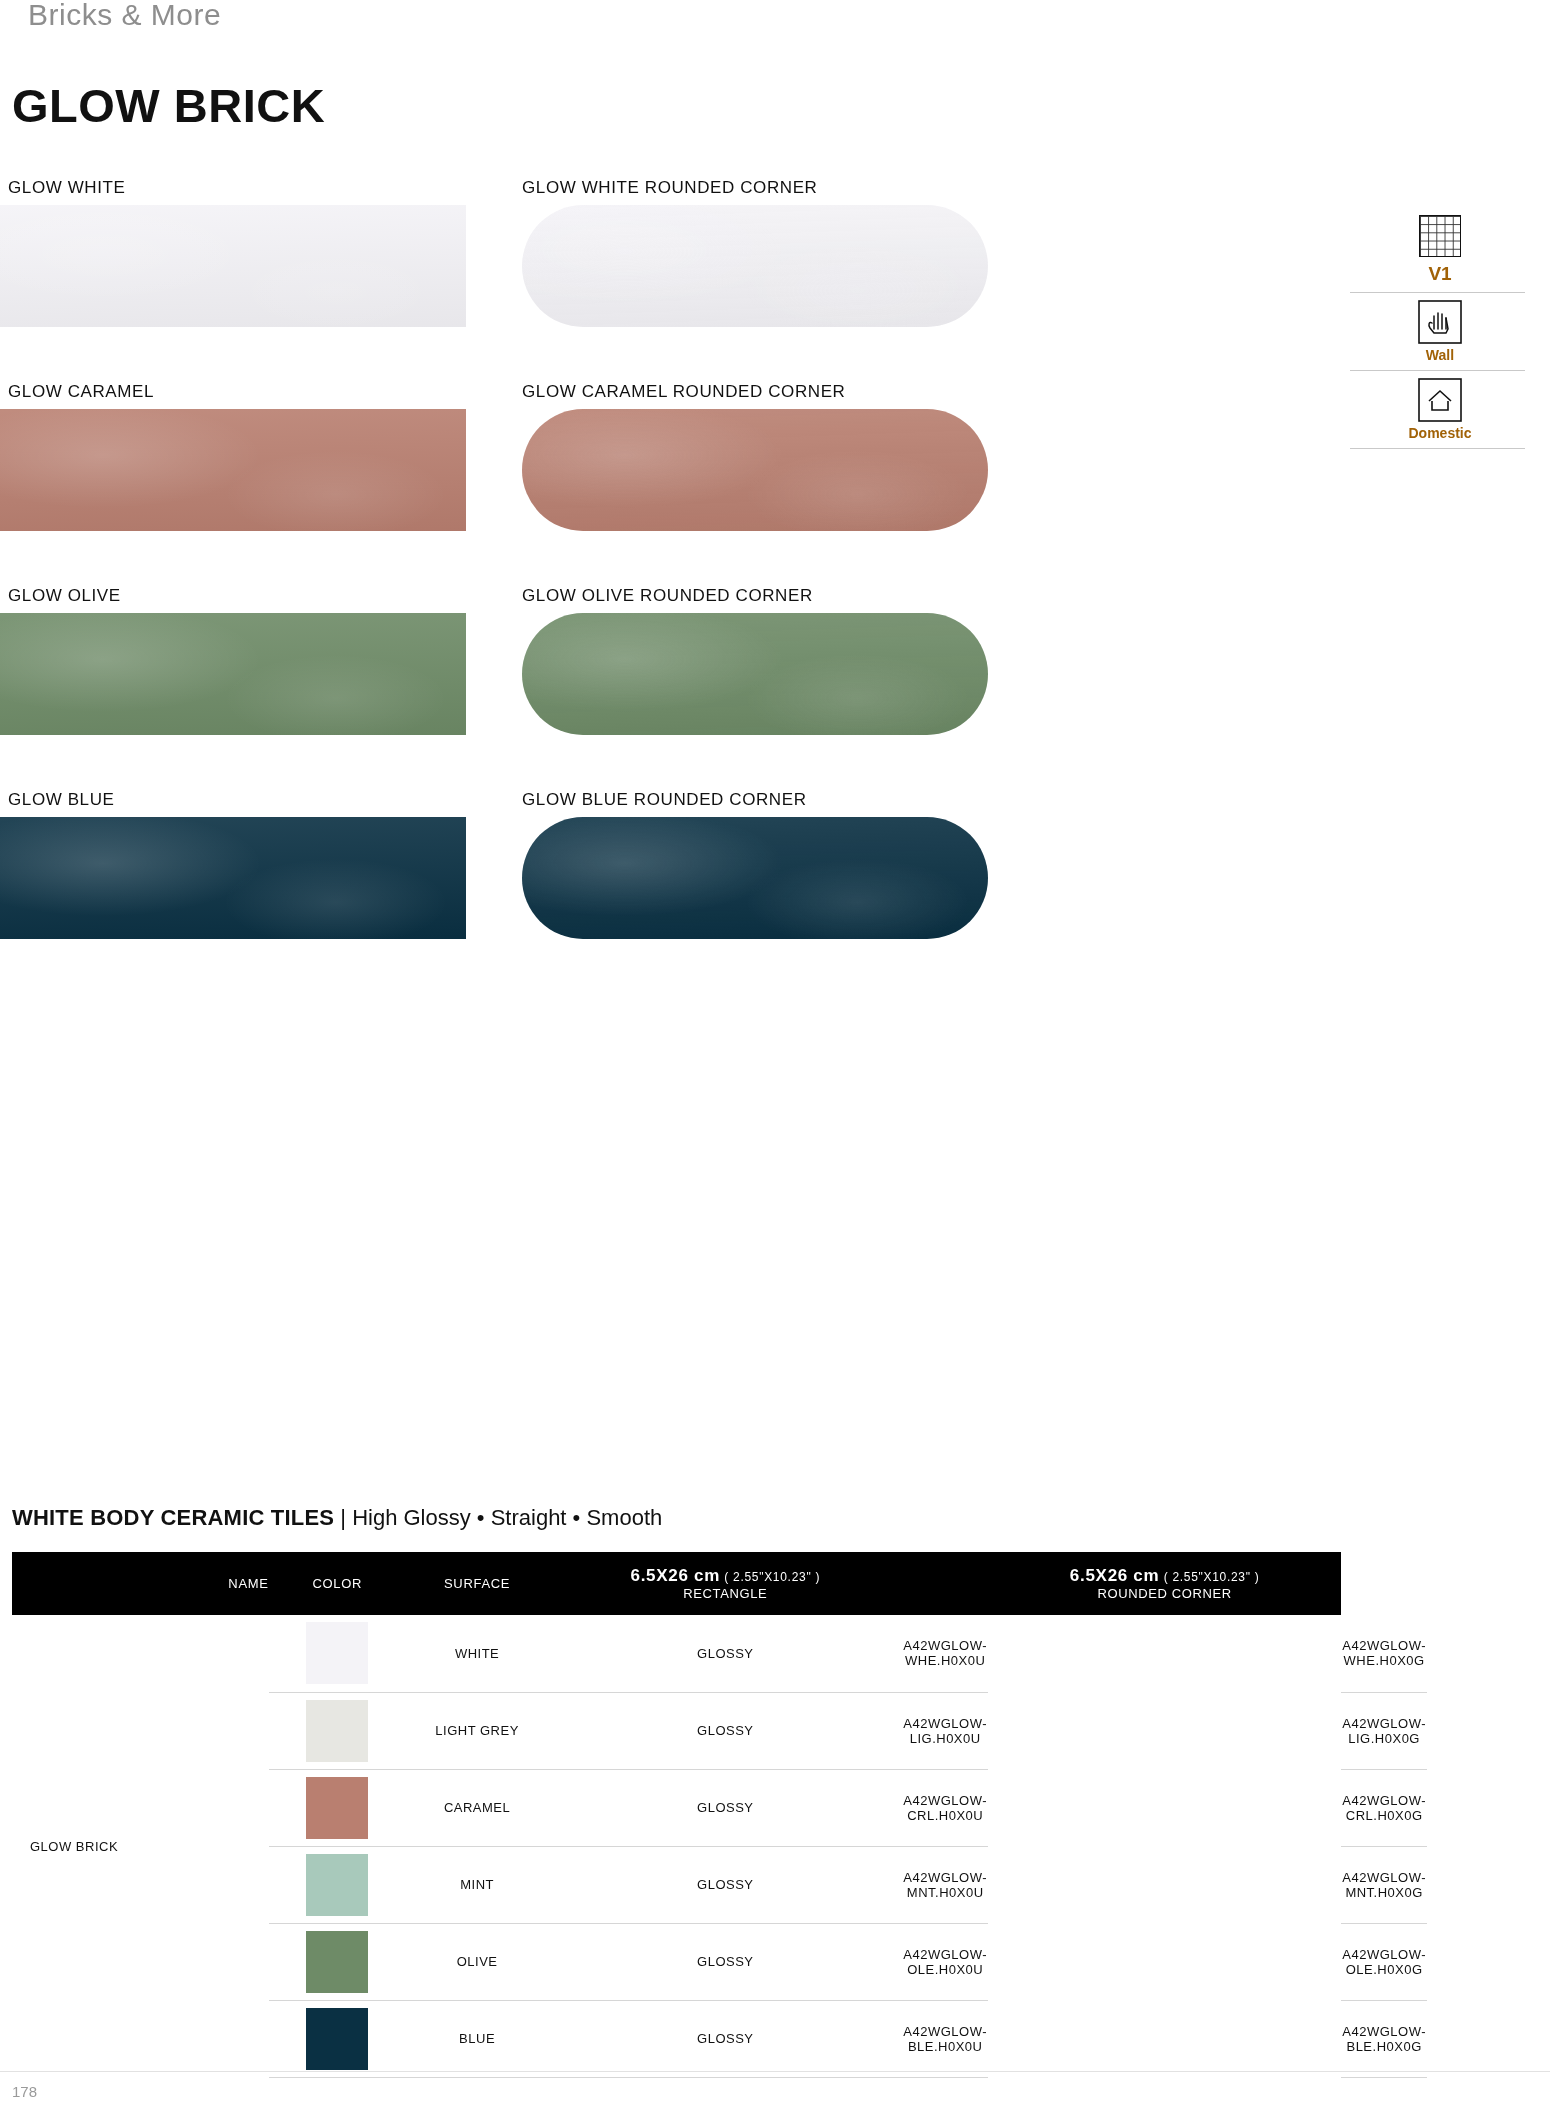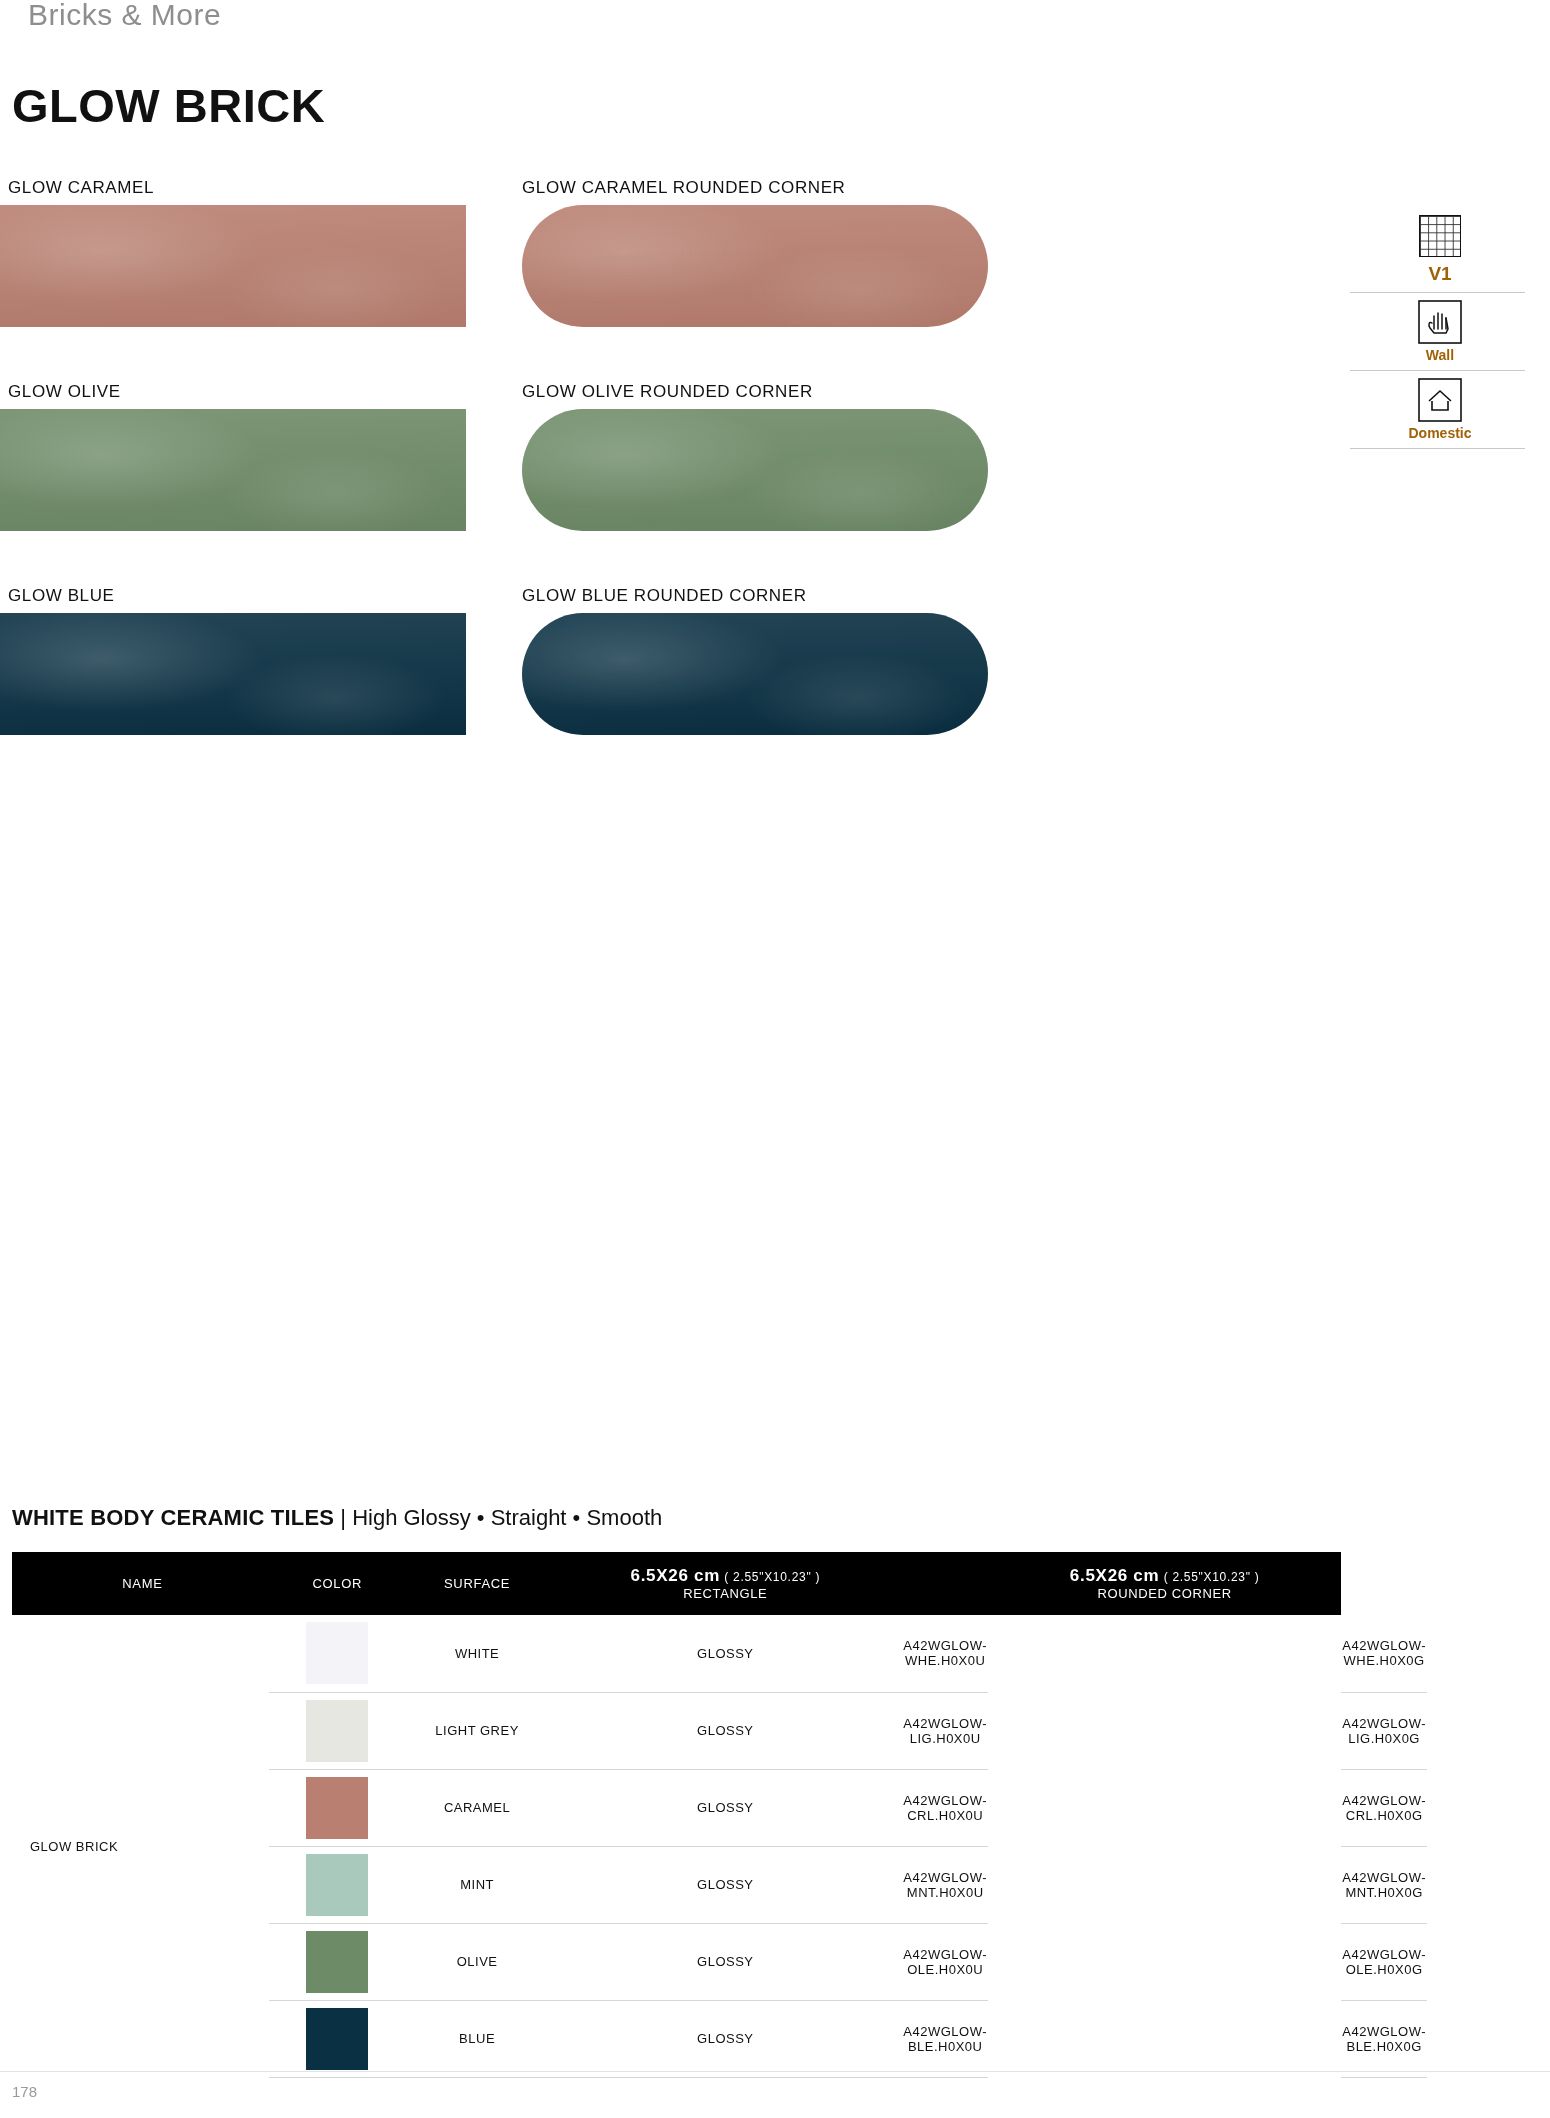--- a/index.html
+++ b/index.html
@@ -149,21 +149,21 @@
     font-size: 13px;
   }
   table.spec thead th {
     background: #000;
     color: #fff;
     font-weight: 400;
     padding: 14px 0;
     height: 54px;
     vertical-align: middle;
   }
-  table.spec thead th.name { text-align: center; padding-left: 4px; letter-spacing: .7px; font-size: 13px; margin-top: 26px;}
+  table.spec thead th.name { text-align: right; padding-left: 4px; letter-spacing: .7px; font-size: 13px; margin-top: 26px;}
   table.spec thead th.ctr { text-align: center; letter-spacing: .7px; }
   table.spec thead th .sz { font-size: 17px; font-weight: 700; margin-top: 40px; }
   table.spec thead th .in { font-size: 12px; font-weight: 400; }
   table.spec thead th .ln2 { font-size: 13px; font-weight: 400; letter-spacing: .6px; }
   .divider-cell { width: 2px; background:#fff; padding:0; }
 
   table.spec tbody td {
     border-bottom: 1px solid #d6d6d6;
     height: 77px;
     vertical-align: middle;
@@ -192,20 +192,30 @@
     background: #e2e2e2;
   }
 </style>
 </head>
 <body>
 
 <div class="brand">Bricks &amp; More</div>
 <div class="page-title">GLOW BRICK</div>
 
 <div class="swatches" id="swatch-grid">
+    <div class="swatch-row">
+      <div class="sw-label left">GLOW WHITE</div>
+      <div class="sw-label right">GLOW WHITE ROUNDED CORNER</div>
+      <div class="sw-rect" style="background:#f4f3f7">
+        <div class="sw-sheen"></div>
+      </div>
+      <div class="sw-round" style="background:#f4f3f7">
+        <div class="sw-sheen"></div>
+      </div>
+    </div>
     <div class="swatch-row">
       <div class="sw-label left">GLOW CARAMEL</div>
       <div class="sw-label right">GLOW CARAMEL ROUNDED CORNER</div>
       <div class="sw-rect" style="background:#b97f70">
         <div class="sw-sheen"></div>
       </div>
       <div class="sw-round" style="background:#b97f70">
         <div class="sw-sheen"></div>
       </div>
     </div>

